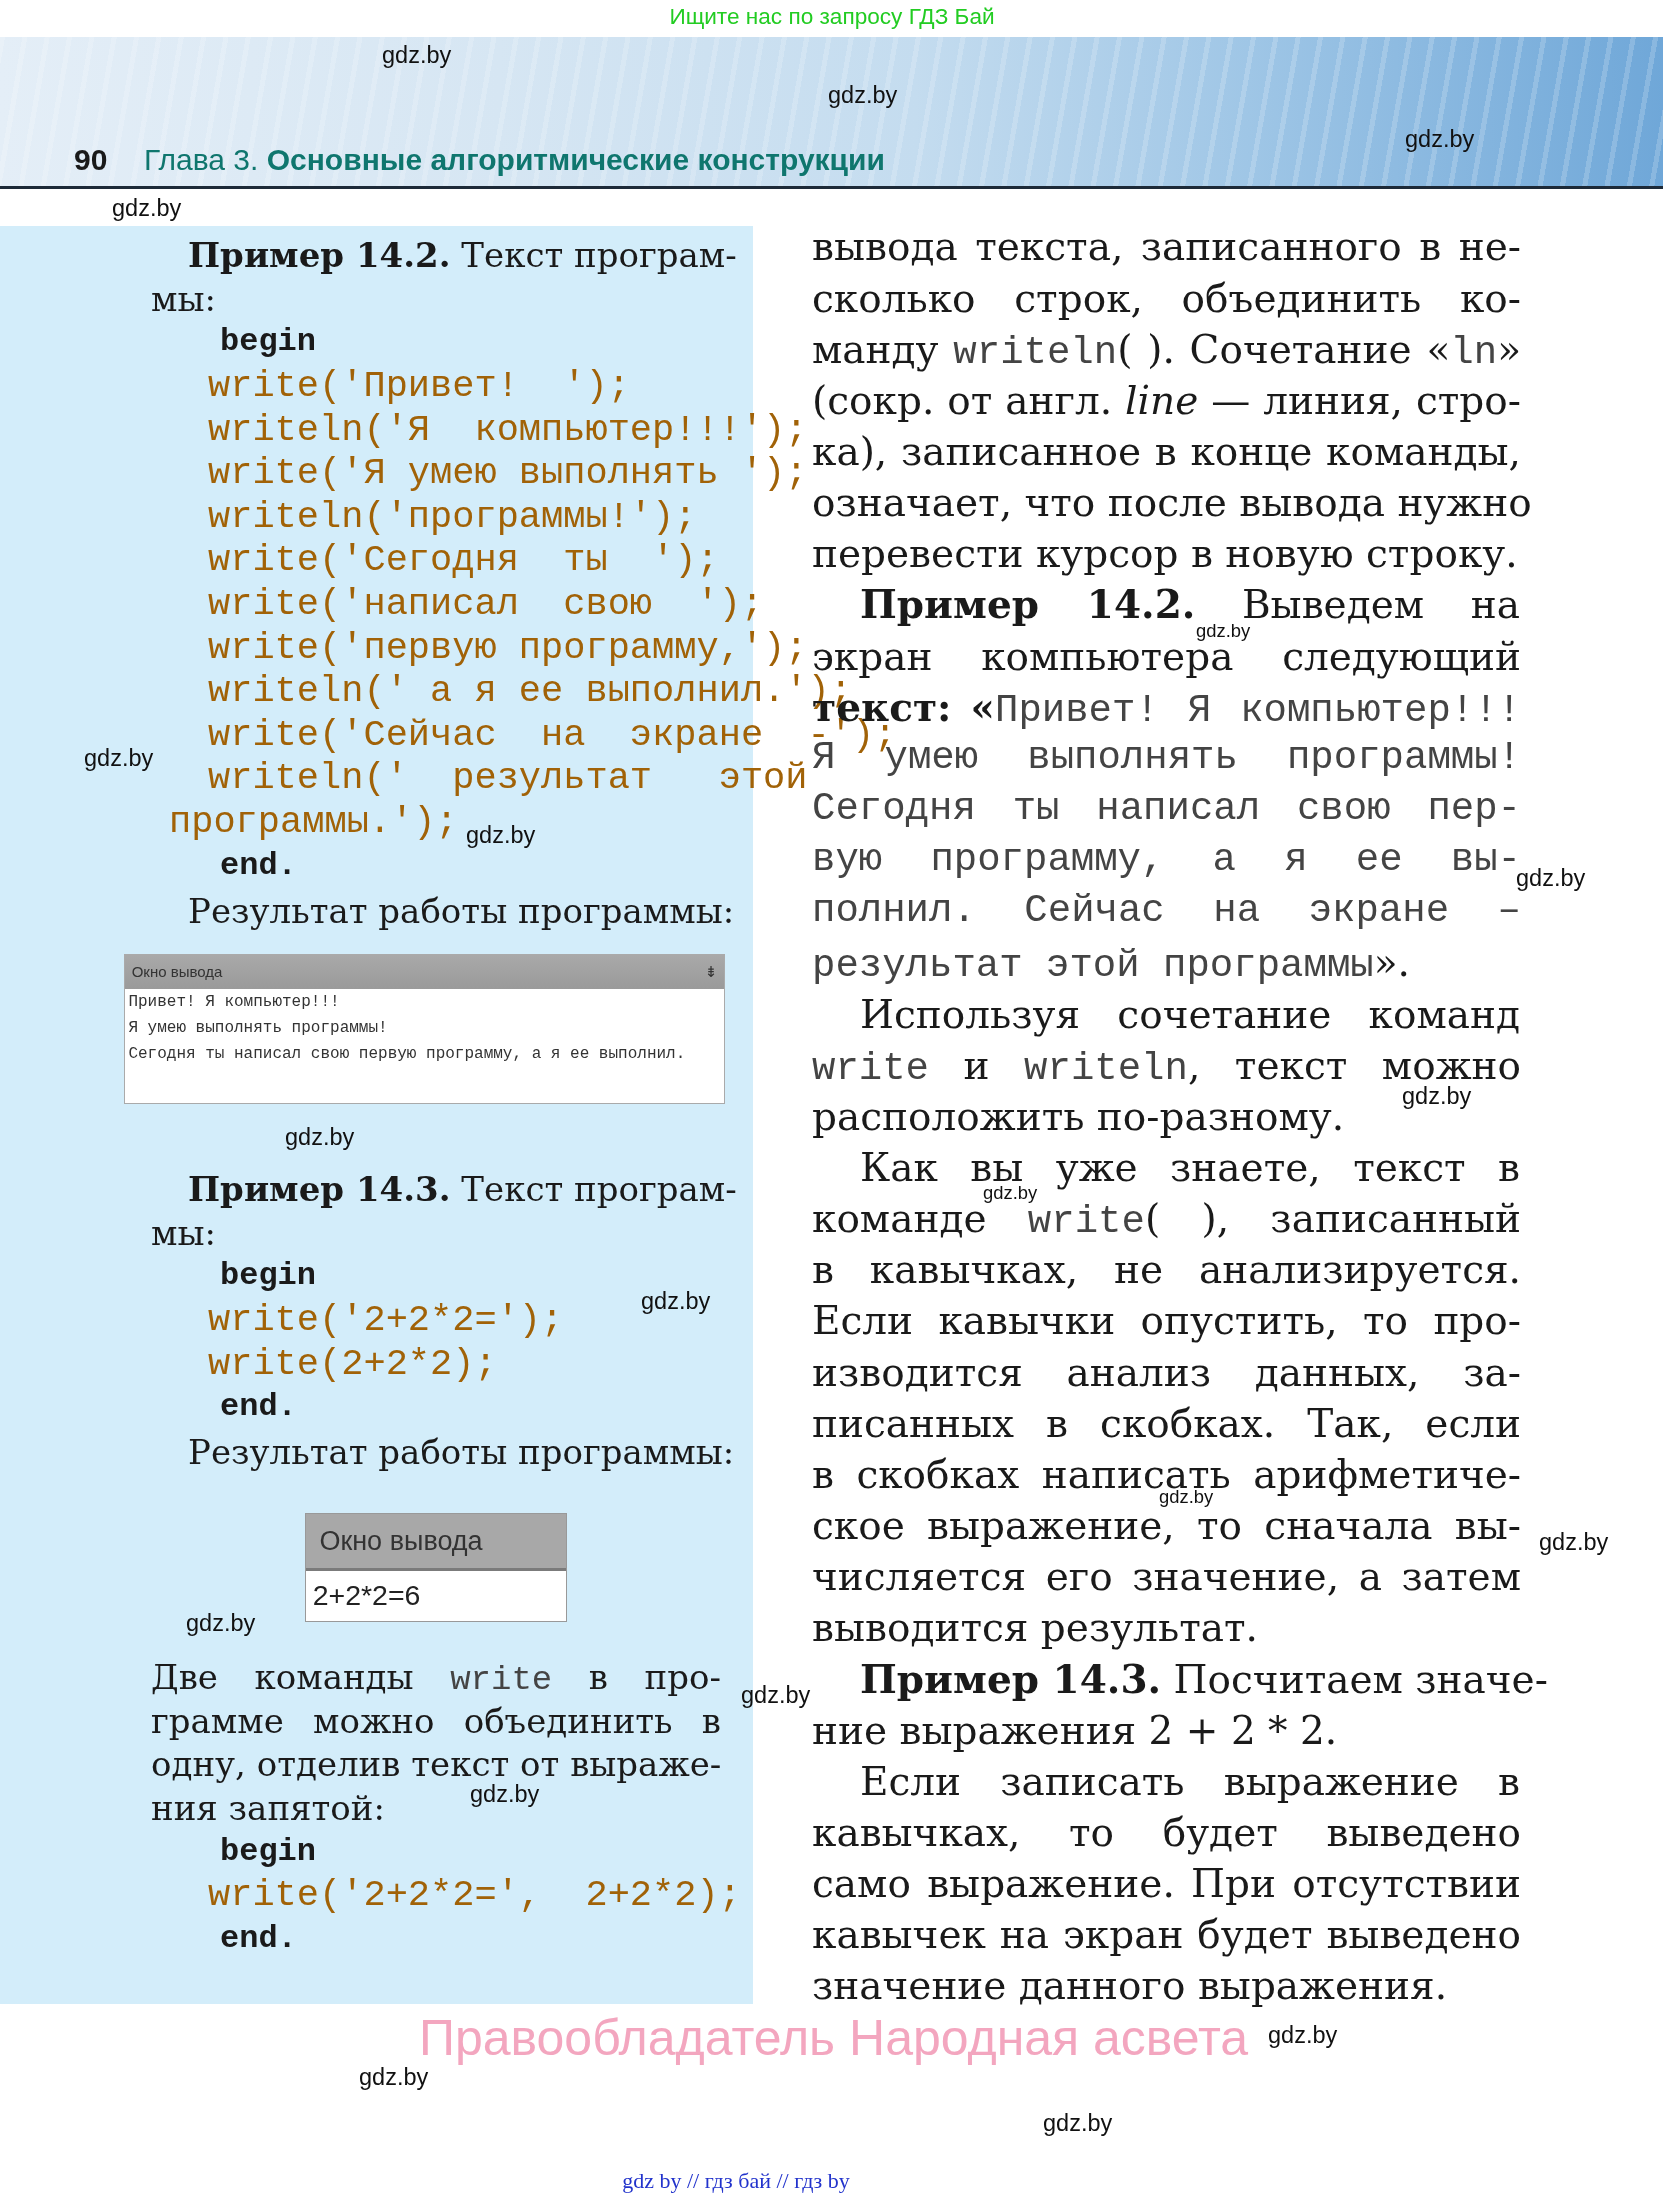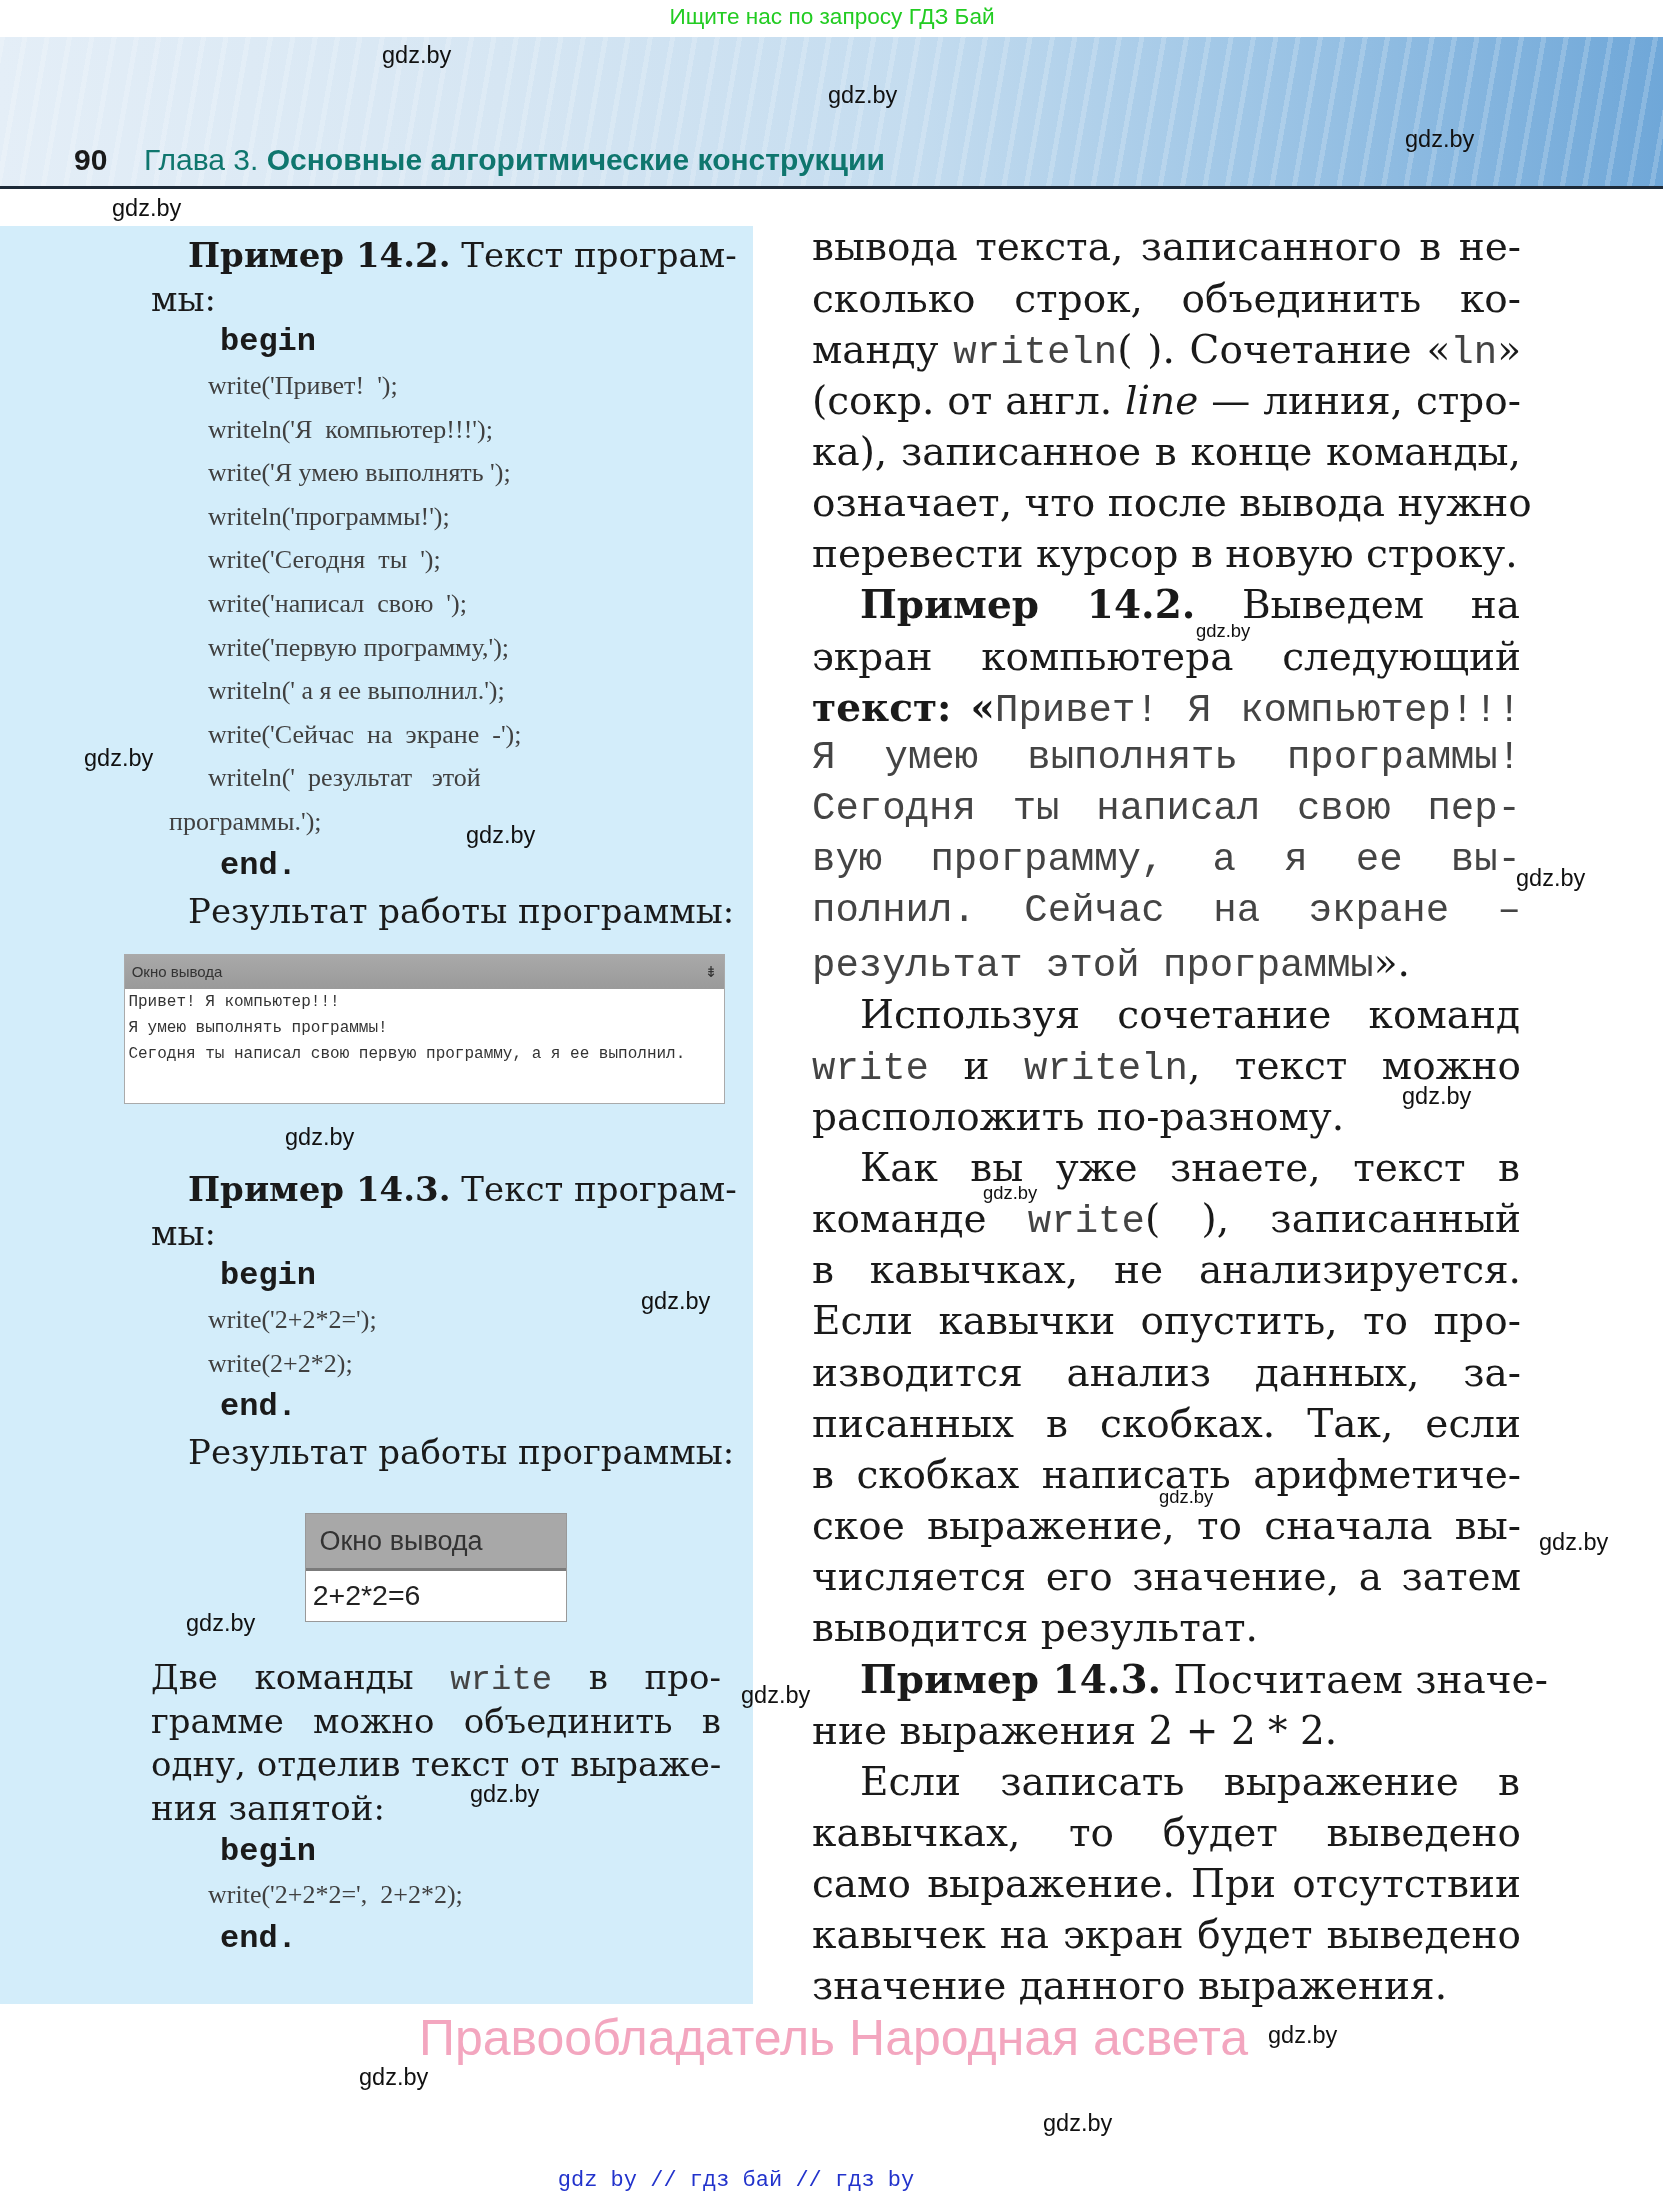--- a/index.html
+++ b/index.html
@@ -13,37 +13,37 @@
       repeating-linear-gradient(100deg, rgba(255,255,255,0.18) 0 5px, rgba(255,255,255,0) 5px 22px),
       linear-gradient(90deg, #e4eef7 0%, #d6e6f3 30%, #c4dcef 55%, #9fc6e6 75%, #6fa7d8 100%); }
   .header-rule { left:0; top:186px; width:1664px; height:3.4px; background:#1d2a38; }
   .pagenum { left:74px; top:143px; font-family:"Liberation Sans", sans-serif; font-weight:bold; font-size:30px; color:#1a1a1a; }
   .chapter { left:144px; top:143px; font-family:"Liberation Sans", sans-serif; font-size:30px; color:#0f766e; }
   .chapter b { font-weight:bold; }
   .wm { font-family:"Liberation Sans", sans-serif; font-size:23.5px; color:#111; }
   .wm-sm { font-family:"Liberation Sans", sans-serif; font-size:18.4px; color:#111; }
   .panel { left:0; top:226px; width:753px; height:1778px; background:#d3edfa; }
   .line { position:absolute; font-size:34px; white-space:pre; line-height:44px; }
-  .code { font-family:Liberation Serif, serif; font-size:26px; color:#404040; }
+  .code { font-family:Liberation Mono, monospace; font-size:37px; color:#a16207; }
   .kw { font-family:Liberation Mono, monospace; font-weight:bold; font-size:32px; color:#1a1a1a;margin-left:34px; }
   .bold { font-weight:bold; }
   .mono { font-family:"Liberation Mono", monospace; color:#444; }
   .ital { font-style:italic; }
   .out1 { left:124px; top:954px; width:599px; height:148px; background:#fff; border:0.8px solid #aaa; }
   .out1 .bar { height:34px; background:linear-gradient(#a9a9a9,#9a9a9a); font-family:"Liberation Sans", sans-serif; font-size:15px;
                color:#333; line-height:34px; padding-left:6.7px; position:relative; }
   .out1 .bar .pin { position:absolute; right:6.7px; top:0; }
   .out1 .ln { font-family:"Liberation Mono", monospace; font-size:16px; color:#333; line-height:26px; padding-left:3.4px; white-space:pre; }
   .out2 { left:305px; top:1513px; width:260px; height:107px; background:#fff; border:0.8px solid #999; }
   .out2 .bar { height:54px; background:#a8a8a8; font-family:"Liberation Sans", sans-serif; font-size:27px; color:#333; line-height:54px; padding-left:13.4px; border-bottom:3.4px solid #7b7b7b; }
   .out2 .val { font-family:"Liberation Sans", sans-serif; font-size:28.5px; color:#222; line-height:49px; padding-left:6.7px; }
   .right .line { font-size:39px; line-height:51px; width:709px; text-align:justify; text-align-last:justify; }
   .right .last { text-align-last:left; }
   .rights { left:419px; top:2009px; font-family:"Liberation Sans", sans-serif; font-size:50px; color:#f3a6bf; }
-  .footer { left:0; top:2168px; width:1472px; text-align:center; font-family:Liberation Mono, monospace; font-size:22px; color:#2233cc; }
+  .footer { left:0; top:2168px; width:1472px; text-align:center; font-family:Liberation Serif, serif; font-size:22px; color:#2233cc; }
 </style>
 </head>
 <body>
 
 <div class="abs topline">Ищите нас по запросу ГДЗ Бай</div>
 
 <div class="abs header"></div>
 <div class="abs header-rule"></div>
 <div class="abs pagenum">90</div>
 <div class="abs chapter">

